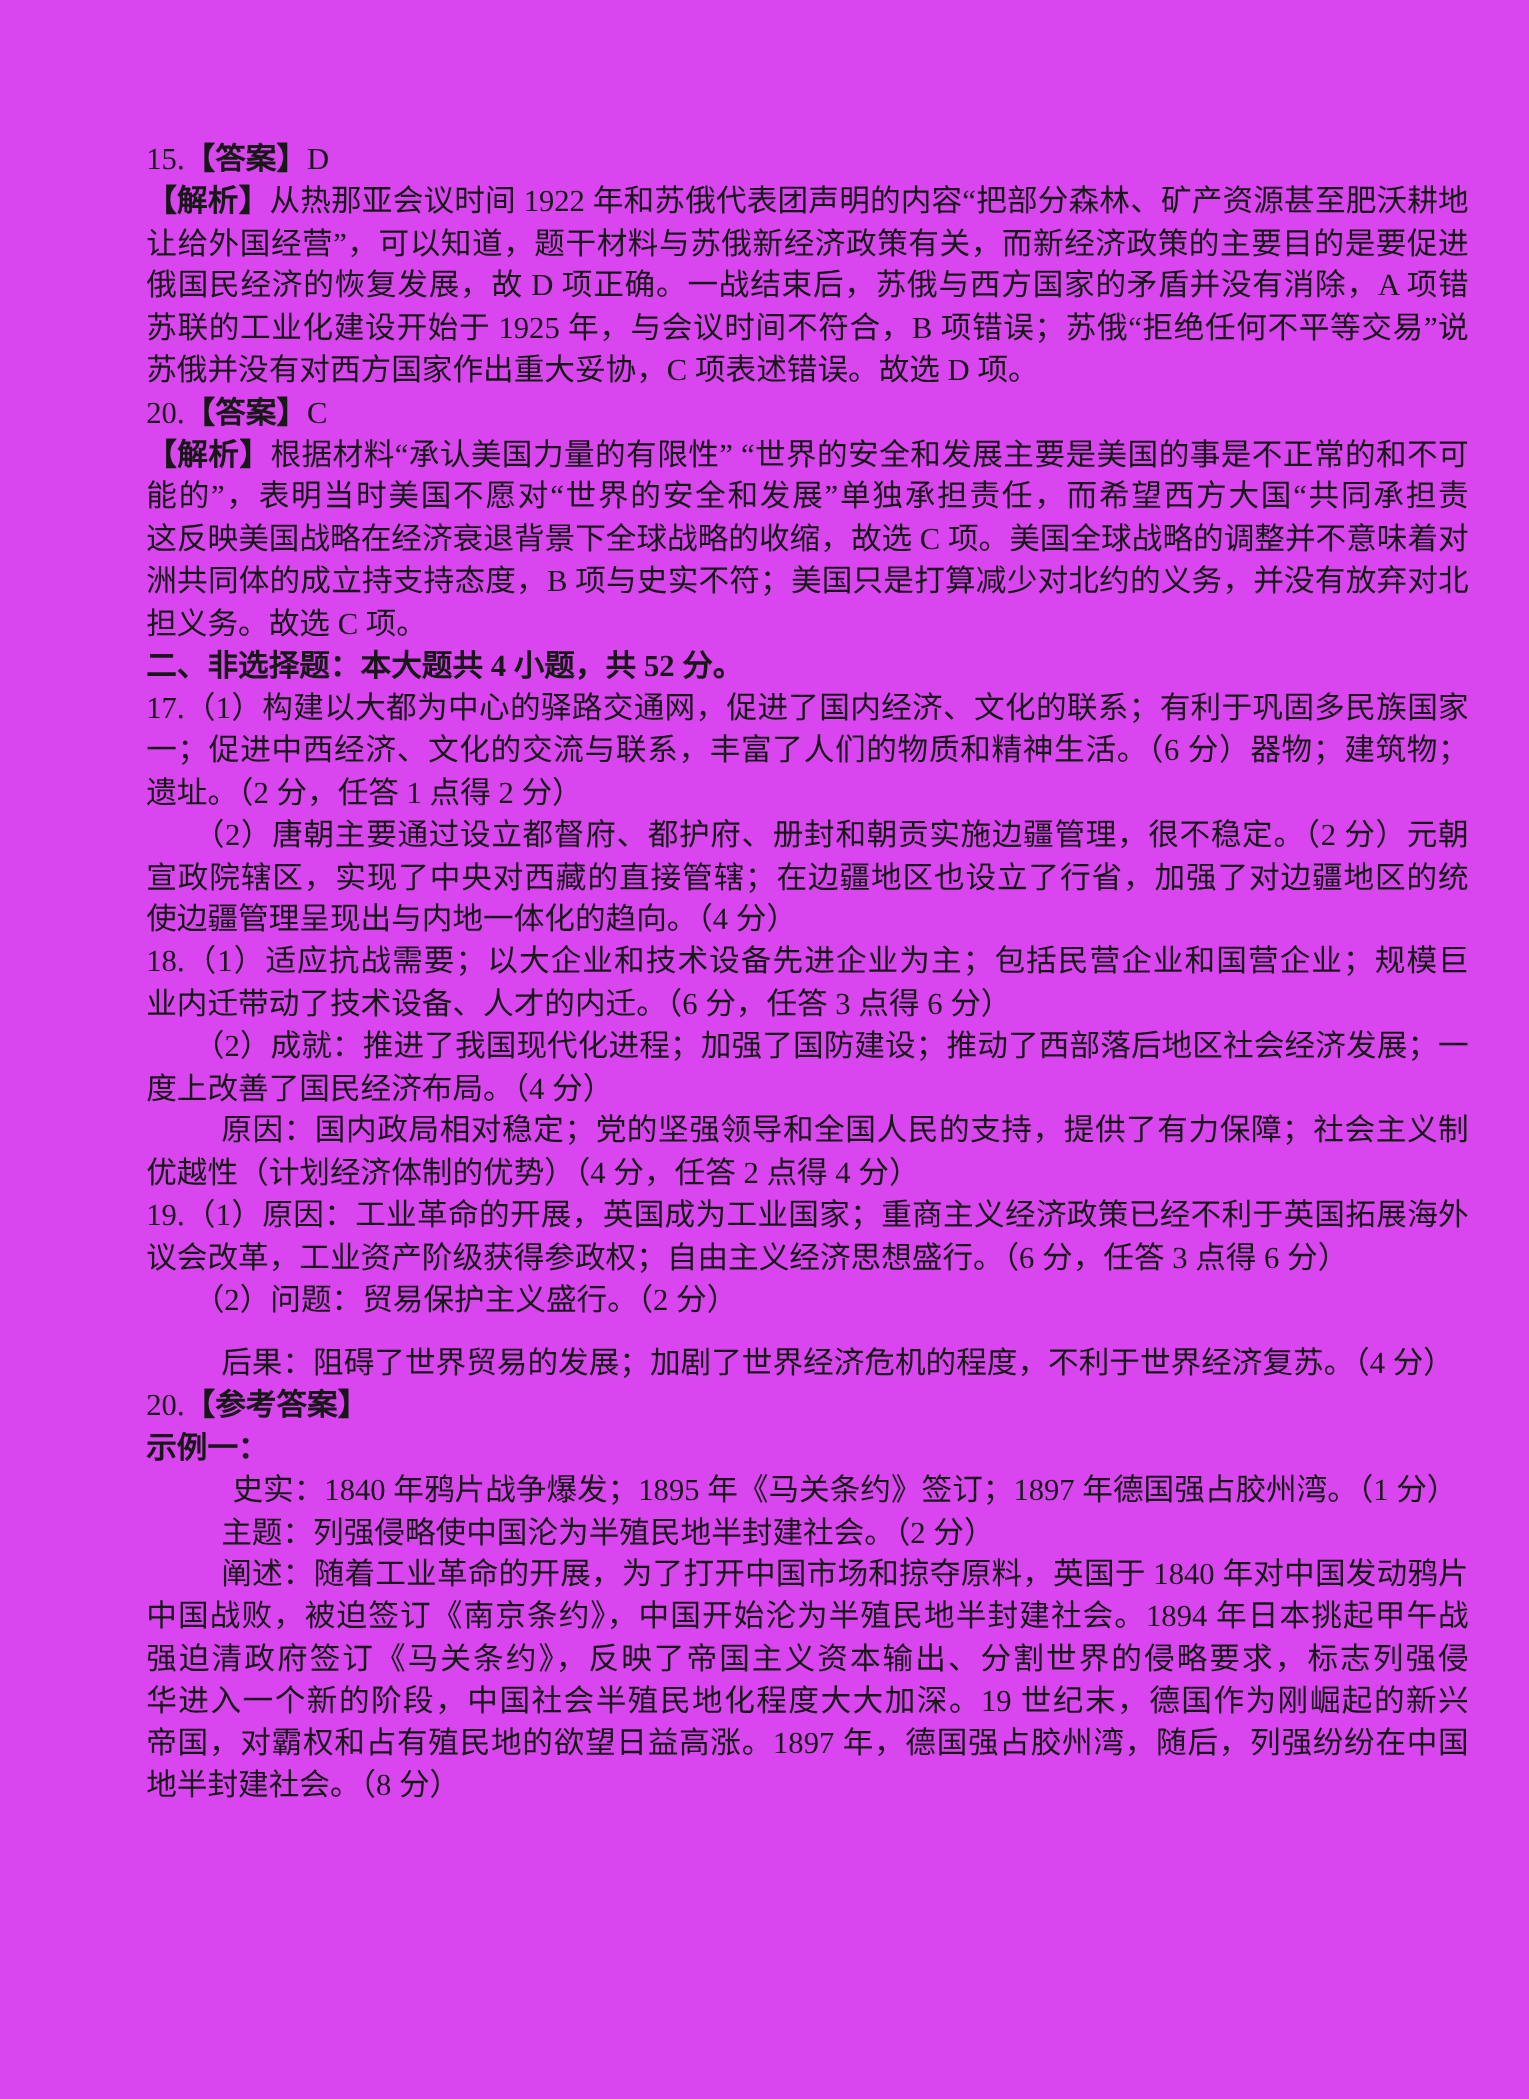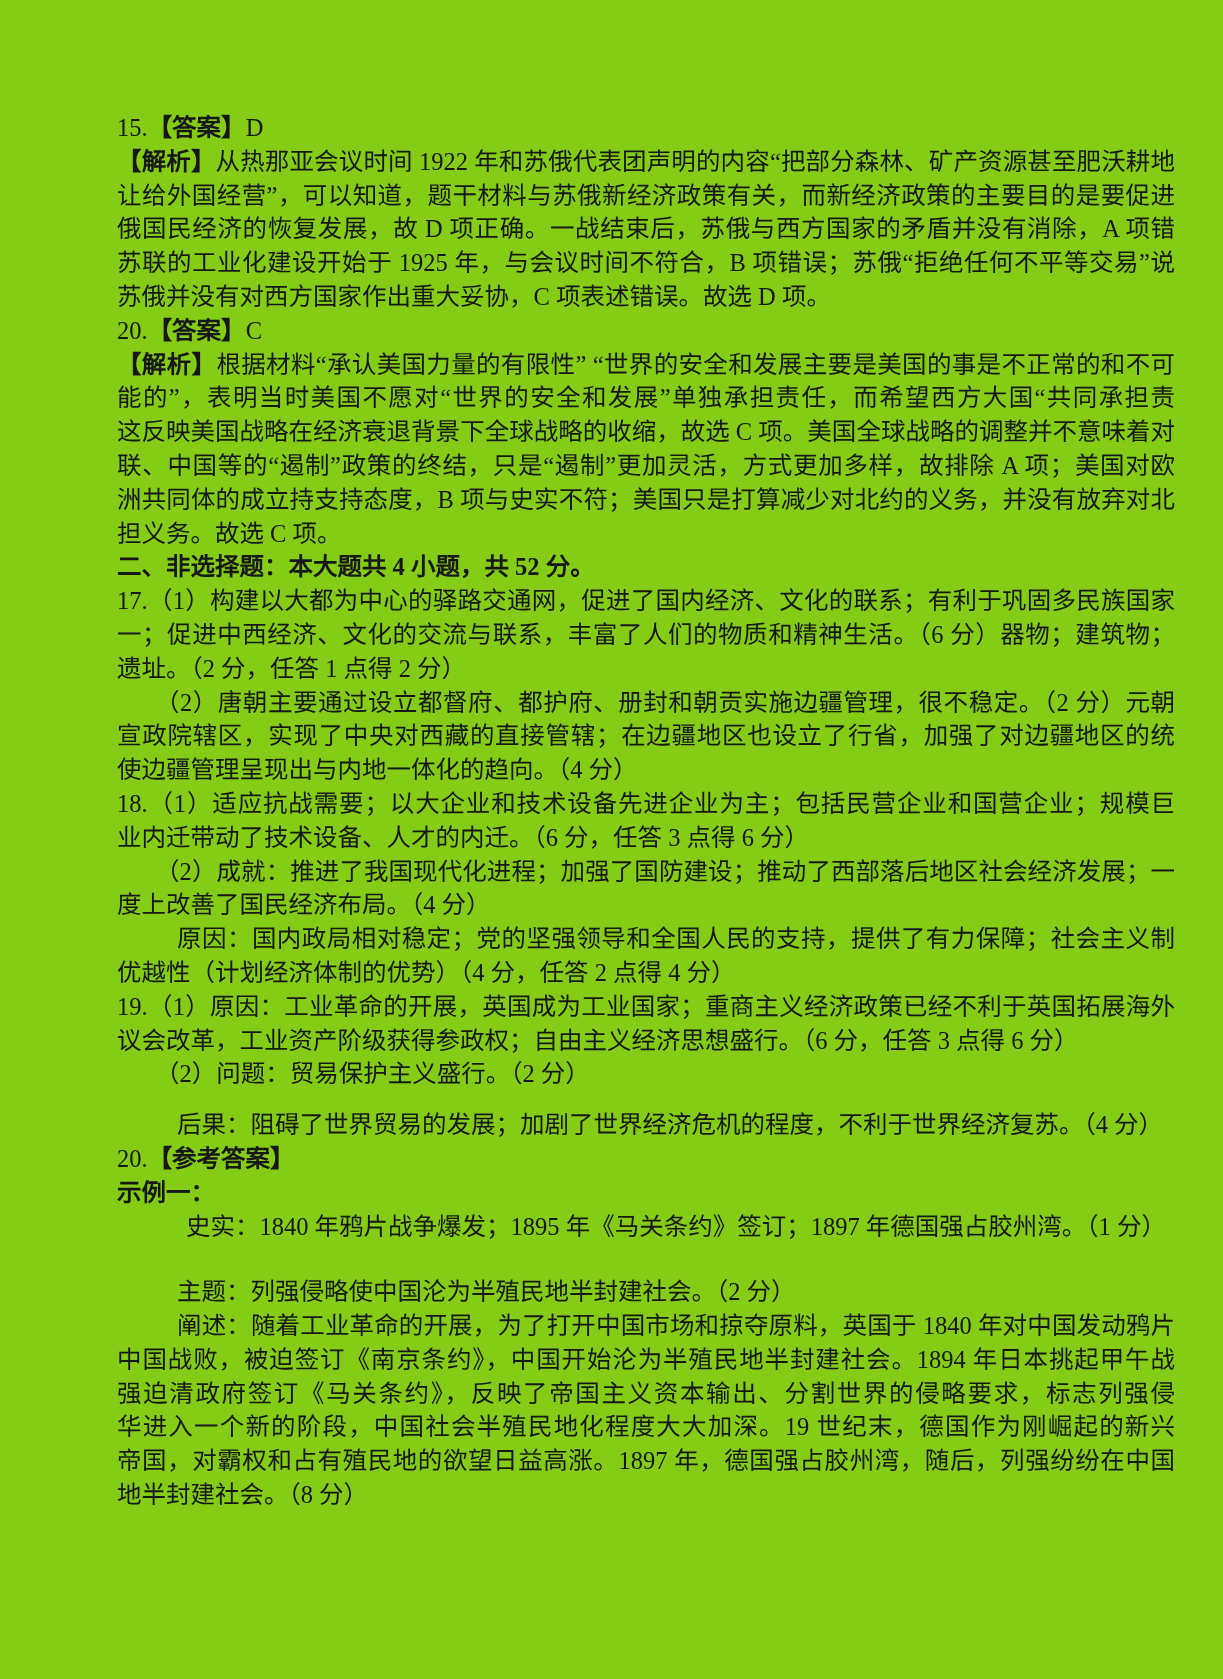--- a/index.html
+++ b/index.html
@@ -1,20 +1,20 @@
 <!DOCTYPE html>
 <html lang="zh-CN"><head>
 <meta charset="utf-8">
 <style>
   html, body { margin: 0; padding: 0; }
   .page {
     position: relative;
     width: 1223px;
     height: 1679px;
-    background: #84cc16;
+    background: #d946ef;
     color: #171717;
     font-family: "Liberation Serif", "DejaVu Serif", serif;
     overflow: hidden;
   }
   .sheet {
     position: absolute;
     left: 117px;
     top: 111px;
     width: 1058px;
   }
@@ -44,21 +44,20 @@
       <div class="line"><span class="seg">15.</span><span class="seg bold">【答案】</span><span class="seg">D</span></div>
       <div class="line justify"><span class="seg bold">【解析】</span><span class="seg">从热那亚会议时间 1922 年和苏俄代表团声明的内容“把部分森林、矿产资源甚至肥沃耕地租</span></div>
       <div class="line justify"><span class="seg">让给外国经营”，可以知道，题干材料与苏俄新经济政策有关，而新经济政策的主要目的是要促进苏</span></div>
       <div class="line justify"><span class="seg">俄国民经济的恢复发展，故 D 项正确。一战结束后，苏俄与西方国家的矛盾并没有消除，A 项错误；</span></div>
       <div class="line justify"><span class="seg">苏联的工业化建设开始于 1925 年，与会议时间不符合，B 项错误；苏俄“拒绝任何不平等交易”说明</span></div>
       <div class="line"><span class="seg">苏俄并没有对西方国家作出重大妥协，C 项表述错误。故选 D 项。</span></div>
       <div class="line"><span class="seg">20.</span><span class="seg bold">【答案】</span><span class="seg">C</span></div>
       <div class="line justify"><span class="seg bold">【解析】</span><span class="seg">根据材料“承认美国力量的有限性” “世界的安全和发展主要是美国的事是不正常的和不可</span></div>
       <div class="line justify"><span class="seg">能的”，表明当时美国不愿对“世界的安全和发展”单独承担责任，而希望西方大国“共同承担责任”，</span></div>
       <div class="line justify"><span class="seg">这反映美国战略在经济衰退背景下全球战略的收缩，故选 C 项。美国全球战略的调整并不意味着对苏</span></div>
-      <div class="line justify"><span class="seg">联、中国等的“遏制”政策的终结，只是“遏制”更加灵活，方式更加多样，故排除 A 项；美国对欧</span></div>
       <div class="line justify"><span class="seg">洲共同体的成立持支持态度，B 项与史实不符；美国只是打算减少对北约的义务，并没有放弃对北约承</span></div>
       <div class="line"><span class="seg">担义务。故选 C 项。</span></div>
       <div class="line"><span class="seg bold">二、非选择题：本大题共 4 小题，共 52 分。</span></div>
       <div class="line justify"><span class="seg">17.（1）构建以大都为中心的驿路交通网，促进了国内经济、文化的联系；有利于巩固多民族国家的统</span></div>
       <div class="line justify"><span class="seg">一；促进中西经济、文化的交流与联系，丰富了人们的物质和精神生活。（6 分）器物；建筑物；遗迹、</span></div>
       <div class="line"><span class="seg">遗址。（2 分，任答 1 点得 2 分）</span></div>
       <div class="line justify" style="padding-left: 38px;"><span class="seg">（2）唐朝主要通过设立都督府、都护府、册封和朝贡实施边疆管理，很不稳定。（2 分）元朝设立</span></div>
       <div class="line justify"><span class="seg">宣政院辖区，实现了中央对西藏的直接管辖；在边疆地区也设立了行省，加强了对边疆地区的统治，</span></div>
       <div class="line"><span class="seg">使边疆管理呈现出与内地一体化的趋向。（4 分）</span></div>
       <div class="line justify"><span class="seg">18.（1）适应抗战需要；以大企业和技术设备先进企业为主；包括民营企业和国营企业；规模巨大；工</span></div>
@@ -67,21 +66,21 @@
       <div class="line"><span class="seg">度上改善了国民经济布局。（4 分）</span></div>
       <div class="line justify" style="padding-left: 60px;"><span class="seg">原因：国内政局相对稳定；党的坚强领导和全国人民的支持，提供了有力保障；社会主义制度的</span></div>
       <div class="line"><span class="seg">优越性（计划经济体制的优势）（4 分，任答 2 点得 4 分）</span></div>
       <div class="line justify"><span class="seg">19.（1）原因：工业革命的开展，英国成为工业国家；重商主义经济政策已经不利于英国拓展海外市场；</span></div>
       <div class="line"><span class="seg">议会改革，工业资产阶级获得参政权；自由主义经济思想盛行。（6 分，任答 3 点得 6 分）</span></div>
       <div class="line" style="padding-left: 38px;"><span class="seg">（2）问题：贸易保护主义盛行。（2 分）</span></div>
       <div class="line" style="padding-left: 60px; margin-top: 17px;"><span class="seg">后果：阻碍了世界贸易的发展；加剧了世界经济危机的程度，不利于世界经济复苏。（4 分）</span></div>
       <div class="line"><span class="seg">20.</span><span class="seg bold">【参考答案】</span></div>
       <div class="line"><span class="seg bold">示例一：</span></div>
       <div class="line" style="padding-left: 60px; text-align: center;"><span class="seg">史实：1840 年鸦片战争爆发；1895 年《马关条约》签订；1897 年德国强占胶州湾。（1 分）</span></div>
-      <div class="line" style="padding-left: 60px; margin-top: 32px;"><span class="seg">主题：列强侵略使中国沦为半殖民地半封建社会。（2 分）</span></div>
+      <div class="line" style="padding-left: 60px;"><span class="seg">主题：列强侵略使中国沦为半殖民地半封建社会。（2 分）</span></div>
       <div class="line justify" style="padding-left: 60px;"><span class="seg">阐述：随着工业革命的开展，为了打开中国市场和掠夺原料，英国于 1840 年对中国发动鸦片战争，</span></div>
       <div class="line justify"><span class="seg">中国战败，被迫签订《南京条约》，中国开始沦为半殖民地半封建社会。1894 年日本挑起甲午战争，</span></div>
       <div class="line justify"><span class="seg">强迫清政府签订《马关条约》，反映了帝国主义资本输出、分割世界的侵略要求，标志列强侵</span></div>
       <div class="line justify"><span class="seg">华进入一个新的阶段，中国社会半殖民地化程度大大加深。19 世纪末，德国作为刚崛起的新兴</span></div>
       <div class="line justify"><span class="seg">帝国，对霸权和占有殖民地的欲望日益高涨。1897 年，德国强占胶州湾，随后，列强纷纷在中国抢</span></div>
       <div class="line"><span class="seg">地半封建社会。（8 分）</span></div>
     </div>
 </div>
 
 </body></html>

